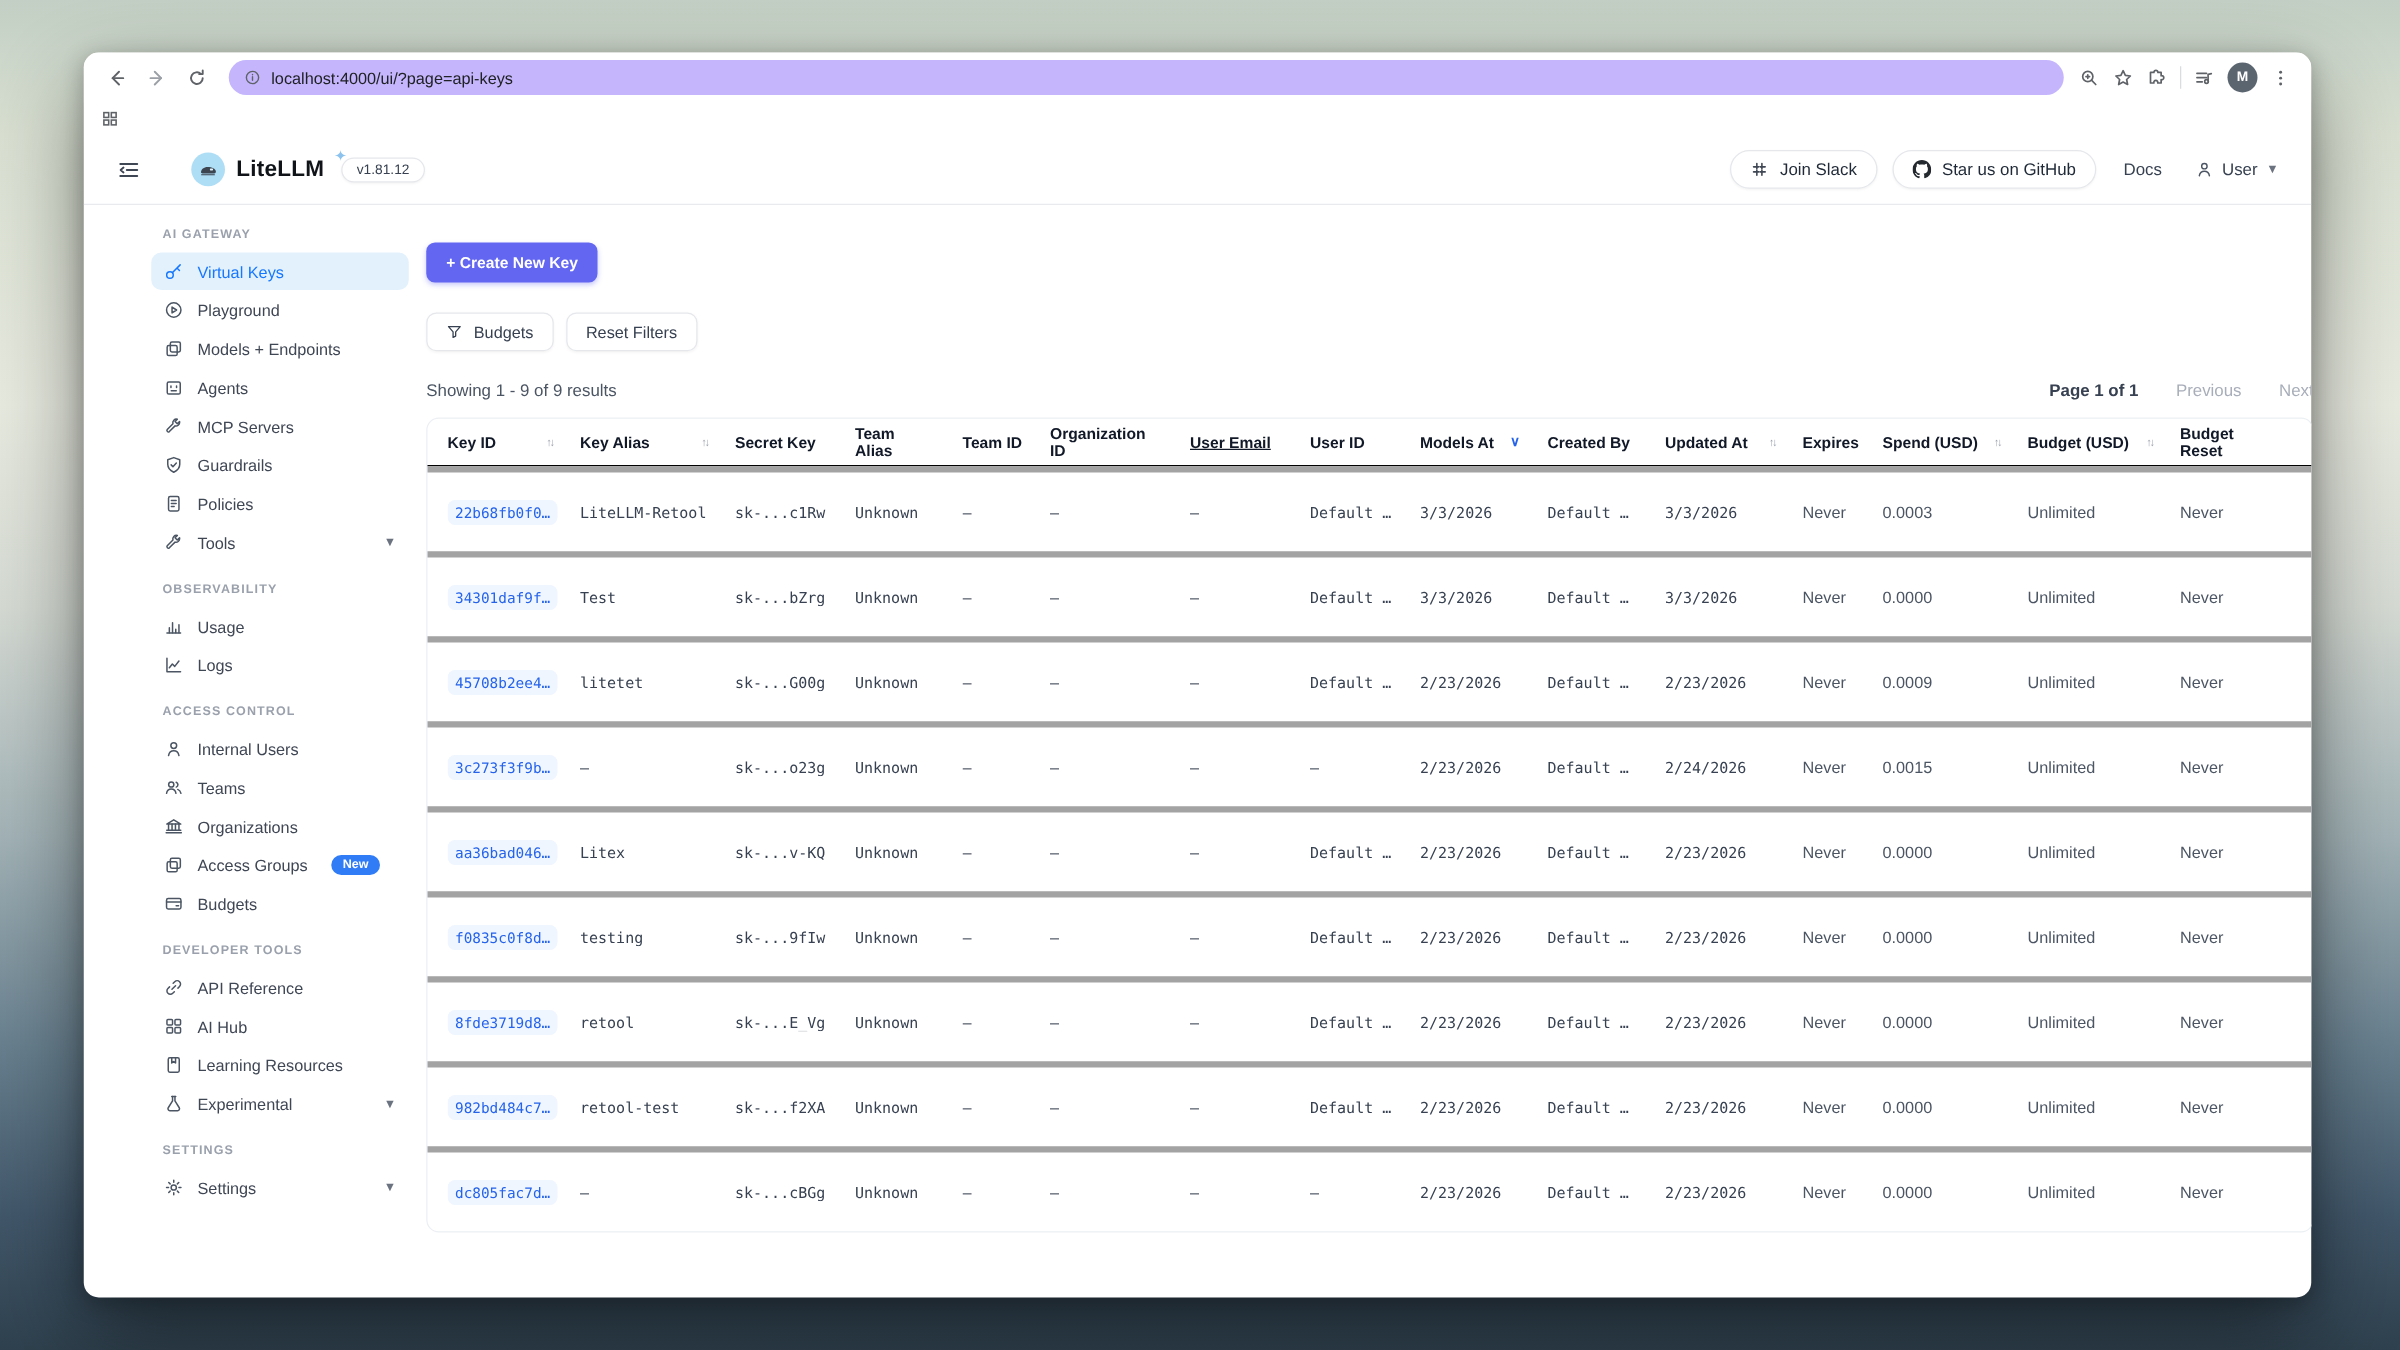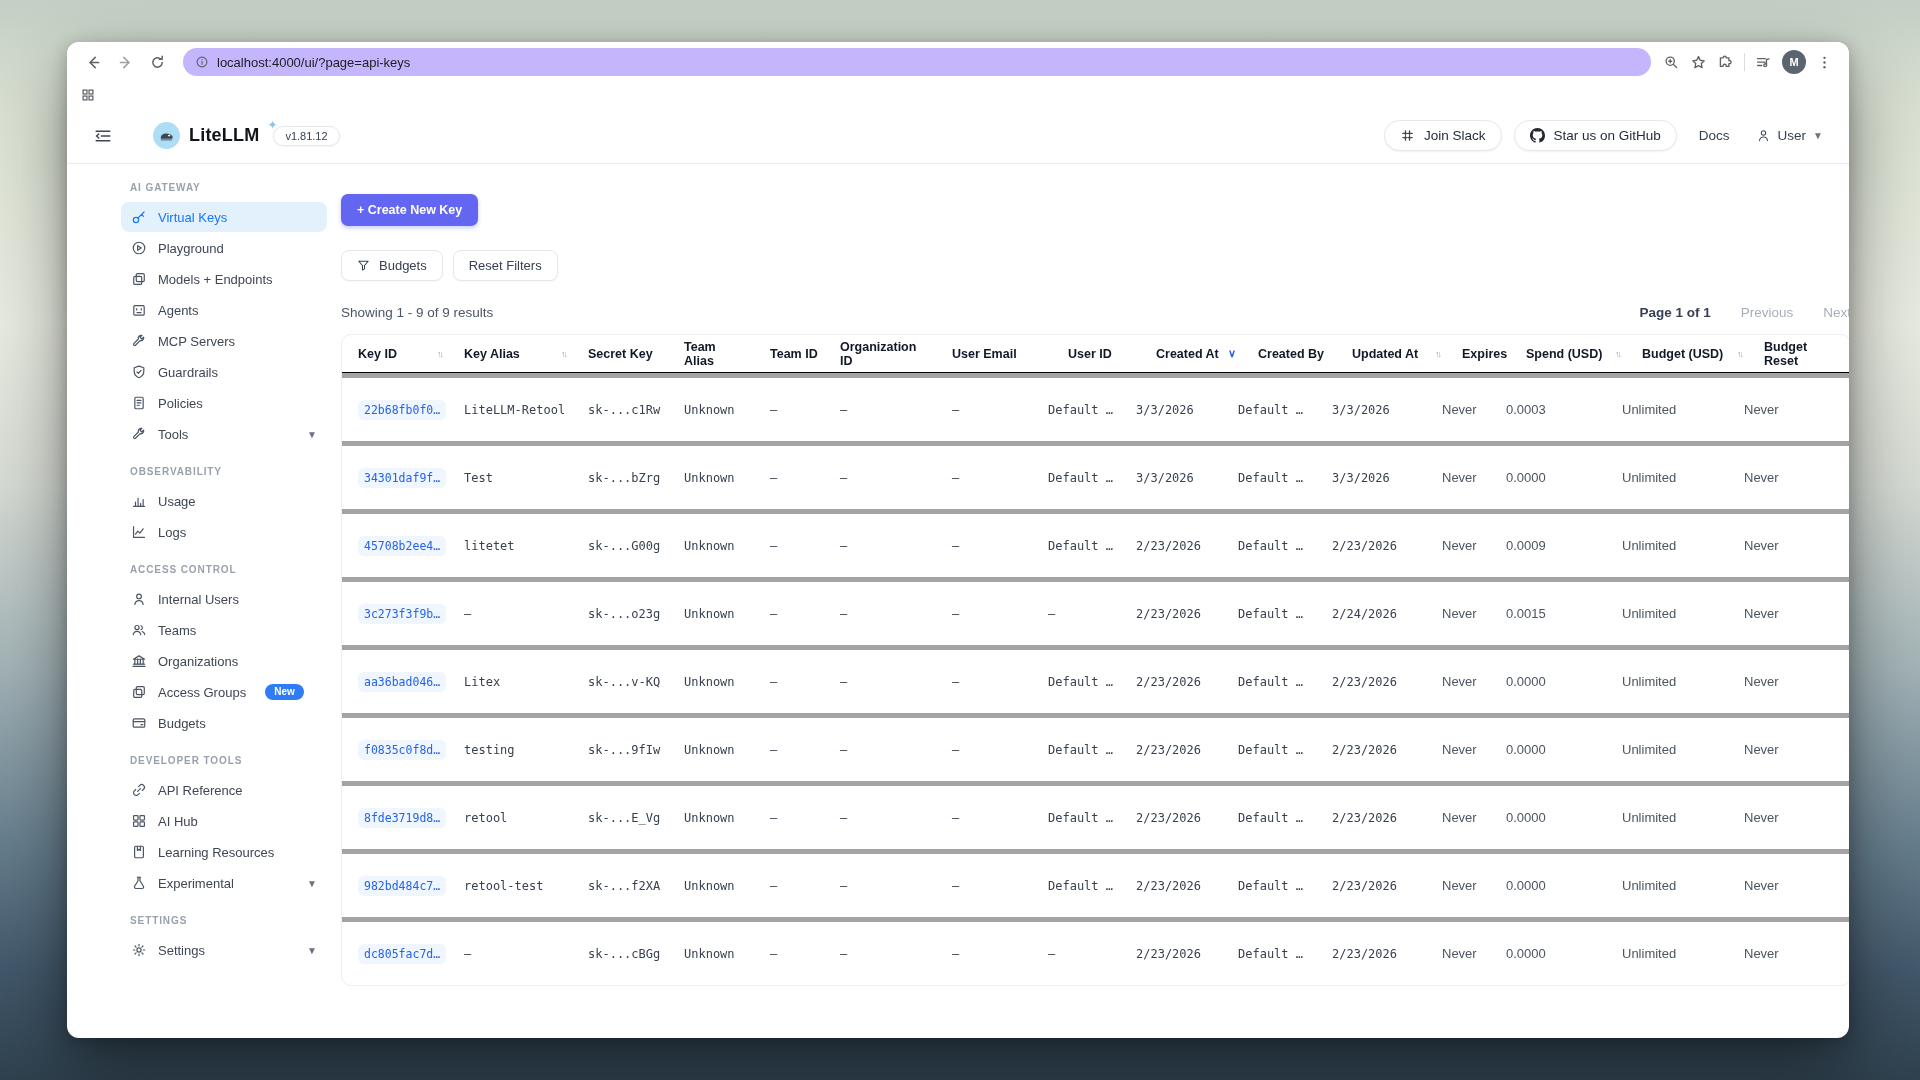--- a/index.html
+++ b/index.html
@@ -427,28 +427,28 @@
               </div>
               <div class="th" style="width: 86px;">
                 <span>Team Alias</span>
               </div>
               <div class="th" style="width: 70px;">
                 <span>Team ID</span>
               </div>
               <div class="th" style="width: 112px;">
                 <span>Organization ID</span>
               </div>
-              <div class="th" style="width: 116px;">
+              <div class="th" style="width: 96px; text-decoration: underline;">
                 <span>User Email</span>
               </div>
               <div class="th" style="width: 88px;">
                 <span>User ID</span>
               </div>
               <div class="th" style="width: 102px;">
-                <span>Created At</span>
+                <span>Models At</span>
                 <span class="sort active">∨</span>
               </div>
               <div class="th" style="width: 94px;">
                 <span>Created By</span>
               </div>
               <div class="th" style="width: 110px;">
                 <span>Updated At</span>
                 <span class="sort">↑↓</span>
               </div>
               <div class="th" style="width: 64px;">

